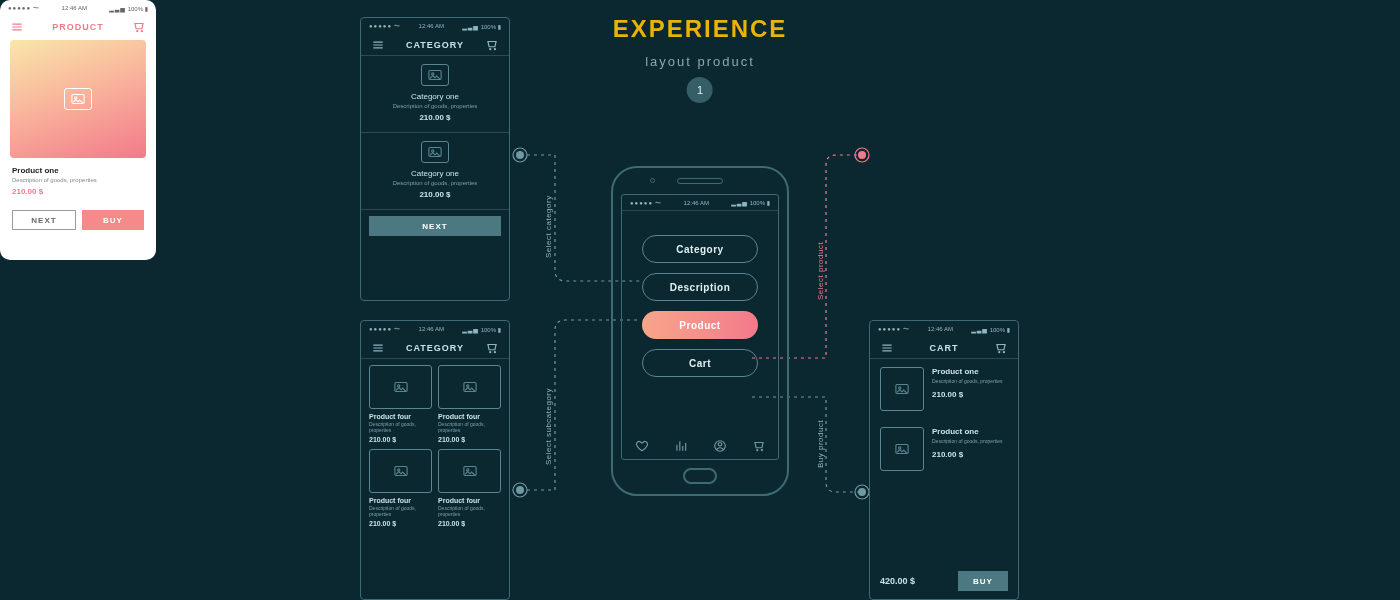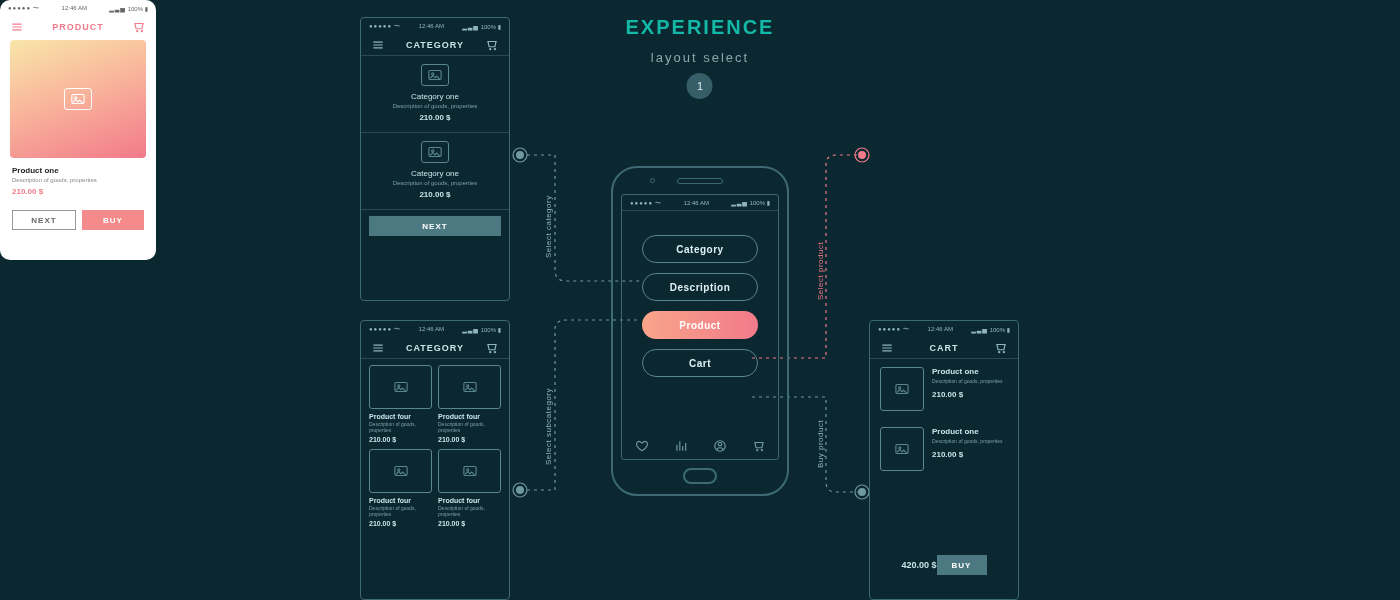--- a/index.html
+++ b/index.html
@@ -2,21 +2,21 @@
 <html><head>
 <meta charset="utf-8">
 <style>
   * { box-sizing: border-box; margin: 0; padding: 0; }
   html, body { width: 1400px; height: 600px; background: #0b2730; font-family: Arial, Helvetica, sans-serif; overflow: hidden; }
   .stage { position: relative; width: 1400px; height: 600px; color: #c9e3ea; }
 
   
   .heading { position: absolute; top: 20px; left: 50%; transform: translateX(-50%); text-align: center; }
   .heading .line1 { font-size: 34px; font-weight: 900; letter-spacing: 2px; color: #fff; line-height: .9; }
-  .heading .line2 { font-size: 20px; font-weight: 900; letter-spacing: 2px; color: #14b8a6; line-height: .9; margin-top: -2px; }
+  .heading .line2 { font-size: 24px; font-weight: 900; letter-spacing: 2px; color: #eab308; line-height: .9; margin-top: -2px; }
   .heading .sub   { margin-top: 14px; font-size: 13px; letter-spacing: 2px; color: #8ca7ae; }
   .badge { margin: 8px auto 0; width: 26px; height: 26px; border-radius: 50%; background: #355e68; color: #dff0f4; font-size: 11px; display: flex; align-items: center; justify-content: center; }
 
   
   .phone { position: absolute; border: 1px solid #3e6a74; border-radius: 4px; background: #0b2730; }
   .statusbar { height: 16px; display: flex; align-items: center; justify-content: space-between; padding: 0 8px; font-size: 6px; color: #8fb6bf; }
   .statusbar .dots::before { content: "●●●●●"; letter-spacing: 1px; }
   .statusbar .sig::before  { content: "▂▃▅"; letter-spacing: 1px; }
   .statusbar .wifi::before { content: "⏦"; font-size: 8px; }
   .statusbar .batt::before { content: "▮"; }
@@ -76,21 +76,21 @@
   .s3 .nextbtn { flex: 1; height: 20px; border: 1px solid #999; color: #666; font-size: 8px; font-weight: 700; display: flex; align-items: center; justify-content: center; letter-spacing: 1px; }
   .s3 .buybtn  { flex: 1; height: 20px; background: #f58a8a; color: #fff; font-size: 8px; font-weight: 700; display: flex; align-items: center; justify-content: center; letter-spacing: 1px; }
 
   
   .s4 { top: 320px; left: 869px; width: 150px; height: 280px; }
   .s4 .row { display: flex; gap: 8px; padding: 8px 10px; }
   .s4 .row .img-ph { width: 44px; height: 44px; flex: 0 0 44px; }
   .s4 .meta .name { font-size: 8px; font-weight: 700; }
   .s4 .meta .desc { font-size: 5px; color: #7aa0a9; margin-top: 2px; }
   .s4 .meta .price{ font-size: 8px; font-weight: 700; margin-top: 6px; }
-  .s4 .footer { position: absolute; bottom: 24px; left: 10px; right: 10px; display: flex; align-items: center; justify-content: center; }
+  .s4 .footer { position: absolute; bottom: 8px; left: 10px; right: 10px; display: flex; align-items: center; justify-content: space-between; }
   .s4 .total { font-size: 9px; font-weight: 800; }
   .s4 .buy { width: 50px; height: 20px; background: #4c7881; color: #fff; font-size: 8px; font-weight: 700; display: flex; align-items: center; justify-content: center; letter-spacing: 1px; }
 
   
   svg.connectors { position: absolute; top: 0; left: 0; width: 1400px; height: 600px; pointer-events: none; }
   .conn { fill: none; stroke: #6f98a1; stroke-width: 1.2; stroke-dasharray: 3 4; }
   .conn.pink { stroke: #f27a8a; }
   .node { fill: #6f98a1; }
   .node.pink { fill: #f27a8a; }
   .ring { fill: none; stroke: #6f98a1; stroke-width: 1.2; }
@@ -100,21 +100,21 @@
   .conn-label.pink { color: #f27a8a; }
 
   .iconbtn { width: 14px; height: 14px; display: inline-flex; }
 </style>
 </head>
 <body>
 <div class="stage">
 
 <div class="heading">
   <div class="line2">EXPERIENCE</div>
-  <div class="sub">layout select</div>
+  <div class="sub">layout product</div>
   <div class="badge">1</div>
 </div>
 
 <svg class="connectors" viewBox="0 0 1400 600">
 
   <path class="conn" d="M520 155 L555 155 L555 270 Q555 281 566 281 L640 281"></path>
   <circle class="node" cx="520" cy="155" r="4"></circle>
   <circle class="ring" cx="520" cy="155" r="7"></circle>
 
   <path class="conn" d="M520 490 L555 490 L555 330 Q555 320 566 320 L640 320"></path>

